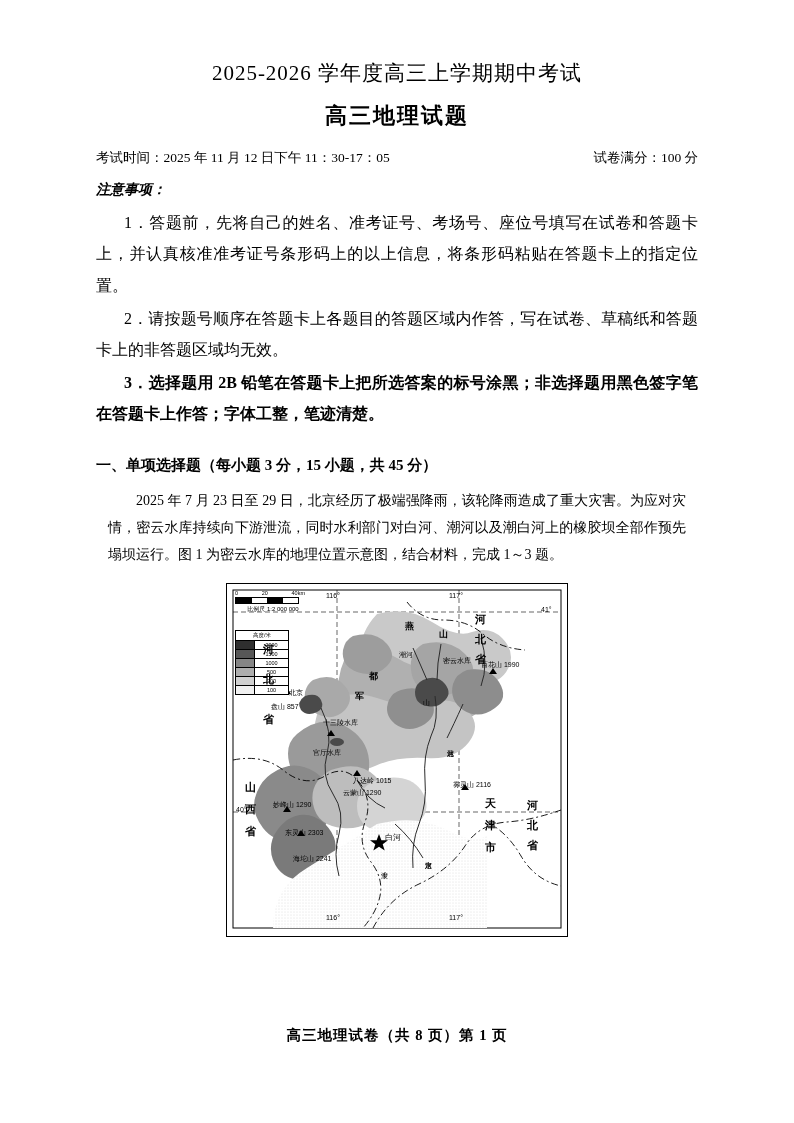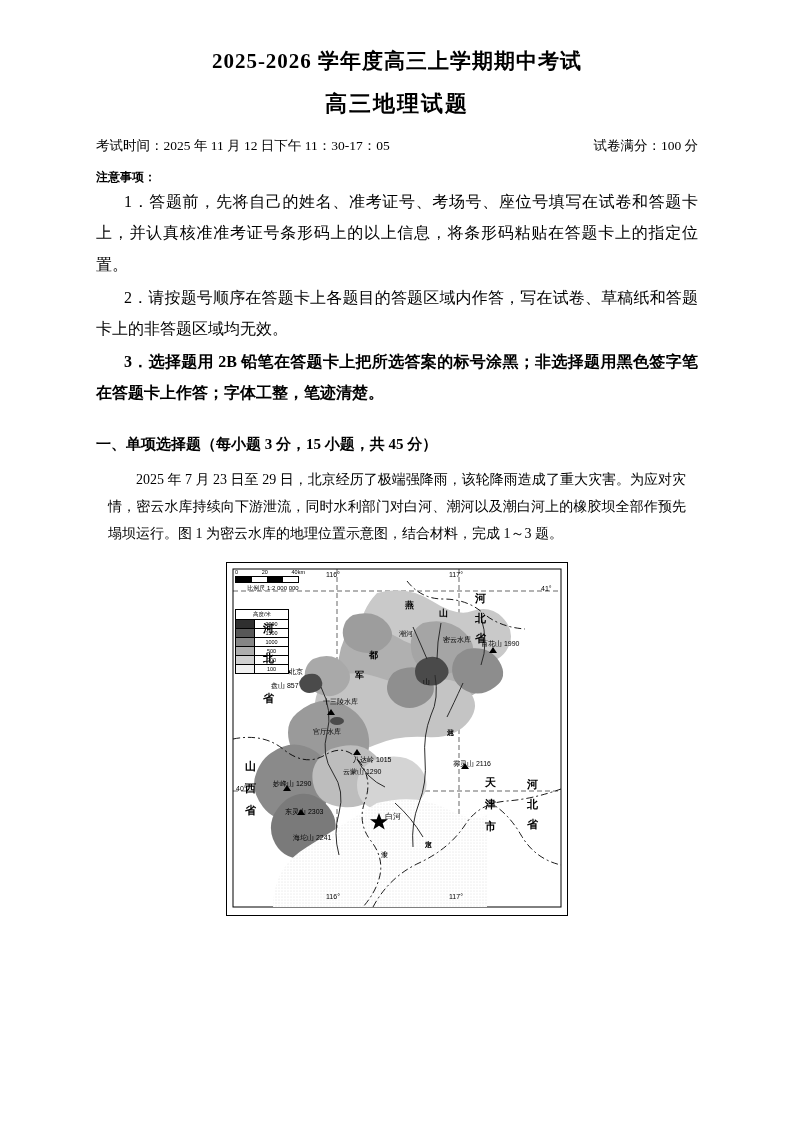--- a/index.html
+++ b/index.html
@@ -25,43 +25,44 @@
   }
   .content {
     position: absolute;
     left: 96px;
     top: 44px;
     width: 602px;
   }
   .doc-title {
     text-align: center;
     font-size: 21px;
-    font-weight: bold;
+    font-weight: normal;
     letter-spacing: 1px;
-    margin: 4px 0 14px 0;
+    margin: 16px 0 14px 0;
     line-height: 1.3;
   }
   .doc-subtitle {
     text-align: center;
     font-size: 22px;
     font-weight: bold;
     letter-spacing: 2px;
     margin: 0 0 18px 0;
   }
   .exam-meta {
     display: flex;
     justify-content: space-between;
     align-items: baseline;
     font-size: 13.5px;
     margin: 0 0 14px 0;
   }
   .notes-head {
-    font-size: 12px;
-    font-weight: bold;
-    margin: 0 0 0 0;
+    font-size: 14px;
+    font-weight: bold;
+    margin: 0 0 8px 0;
+    font-style: italic;
   }
   .note-item {
     font-size: 16px;
     line-height: 1.95;
     text-indent: 28px;
     margin: 0 0 2px 0;
     text-align: justify;
   }
   .bold-inline {
     font-weight: bold;
@@ -360,13 +361,14 @@
         <div class="map-lbl" style="left:66px;top:270px;">海坨山 2241</div>
         <div class="map-lbl lbl-vert" style="left:152px;top:282px;font-size:7px;">十渡</div>
         <div class="map-lbl lbl-vert" style="left:196px;top:272px;font-size:7px;">永定河</div>
         <div class="map-lbl lbl-vert" style="left:218px;top:160px;font-size:7px;">北运河</div>
       </div>
 
     </div>
 
   </div>
 
+  <div class="footer">高三地理试卷（共 8 页）第 1 页</div>
 </div>
 
 </body></html>

